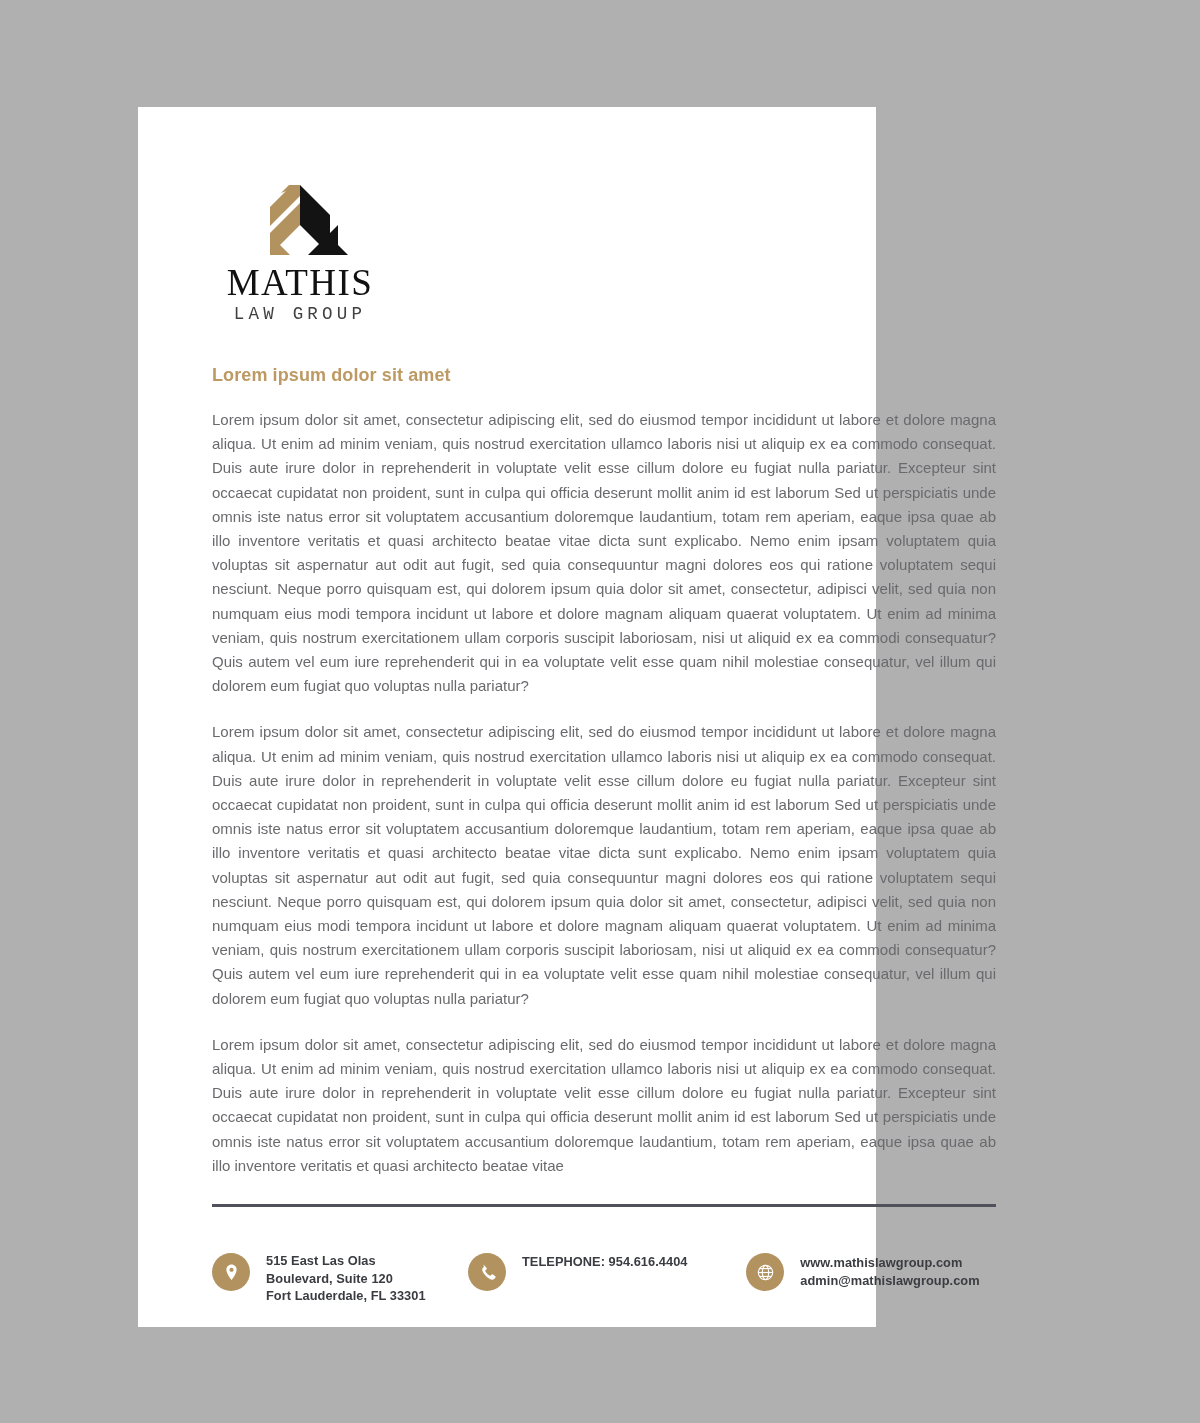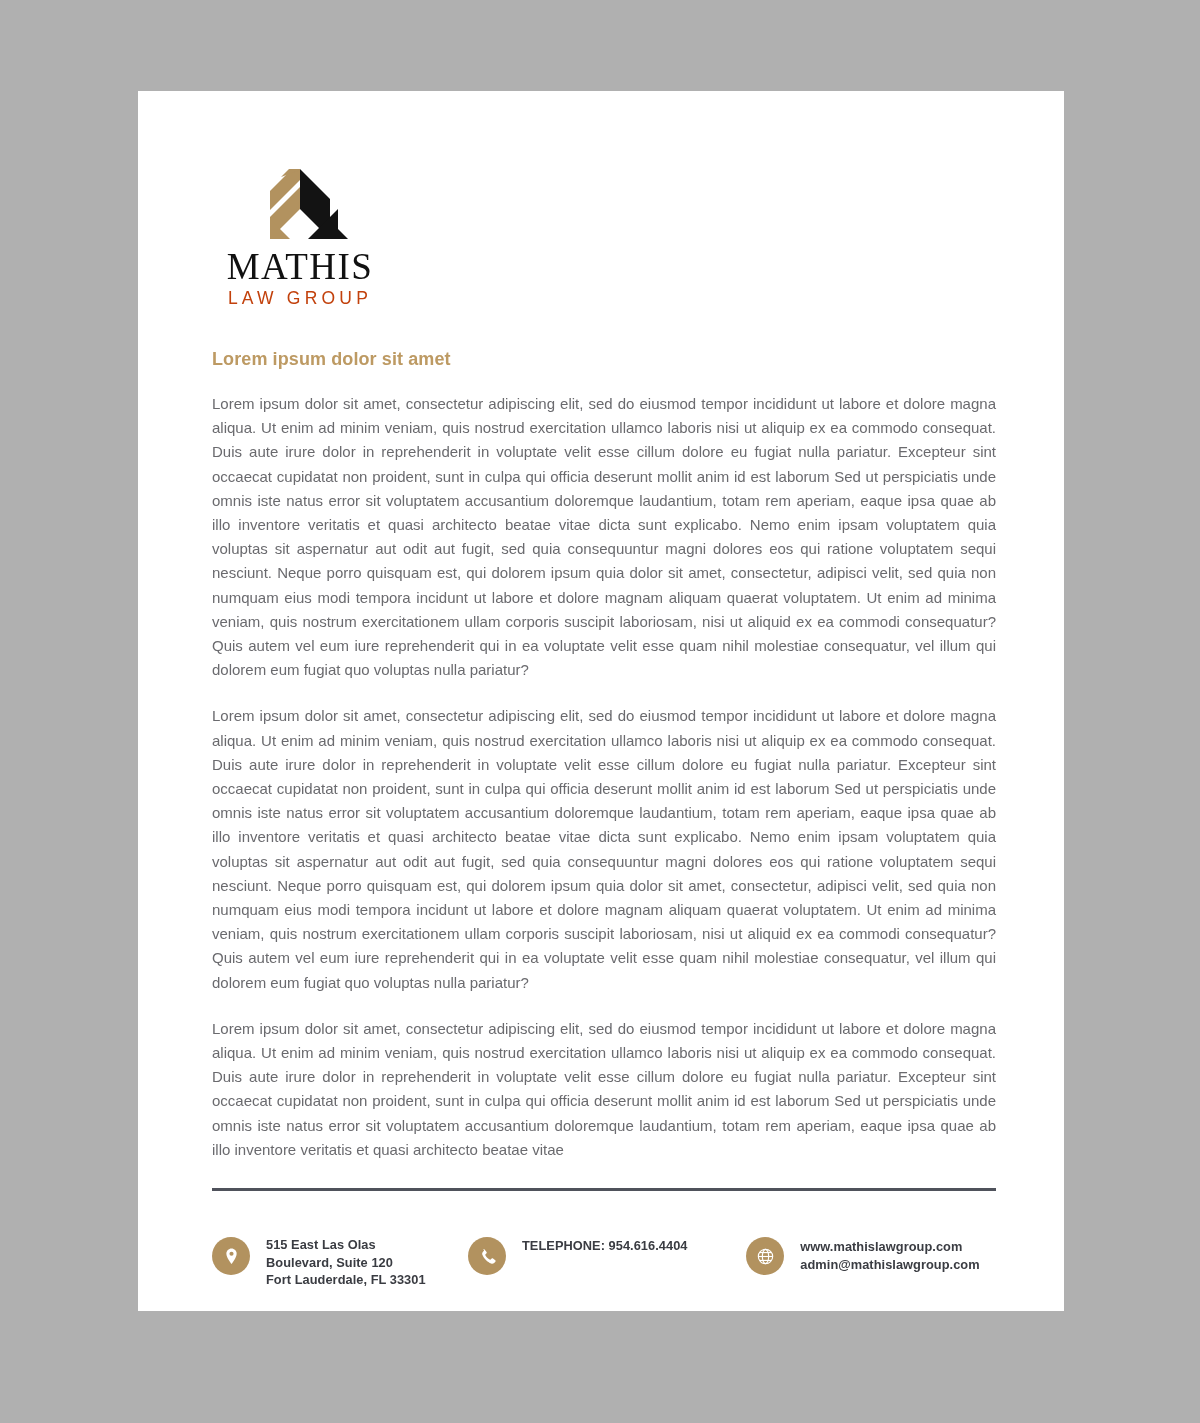--- a/index.html
+++ b/index.html
@@ -16,22 +16,22 @@
     width: 1200px;
     height: 1423px;
     background: #b0b0b0;
     overflow: hidden;
   }
 
   
   #page {
     position: absolute;
     left: 138px;
-    top: 91px;
-    width: 926px;
+    top: 107px;
+    width: 738px;
     height: 1220px;
     background: #ffffff;
   }
 
   
   .logo-block {
     position: absolute;
     left: 74px;
     top: 78px;
     width: 260px;
@@ -49,25 +49,25 @@
     font-family: "Liberation Serif", "DejaVu Serif", serif;
     font-size: 37px;
     line-height: 40px;
     letter-spacing: 1.5px;
     color: #111111;
   }
   .subword {
     margin-top: 1px;
     text-align: center;
     width: 176px;
-    font-family: Liberation Sans, sans-serif;
+    font-family: Liberation Mono, monospace;
     font-size: 17.5px;
     line-height: 20px;
     letter-spacing: 4.2px;
-    color: #c2410c;
+    color: #404040;
   }
 
   
   .content {
     position: absolute;
     left: 74px;
     top: 258px;
     width: 784px;
   }
   .doc-heading {

